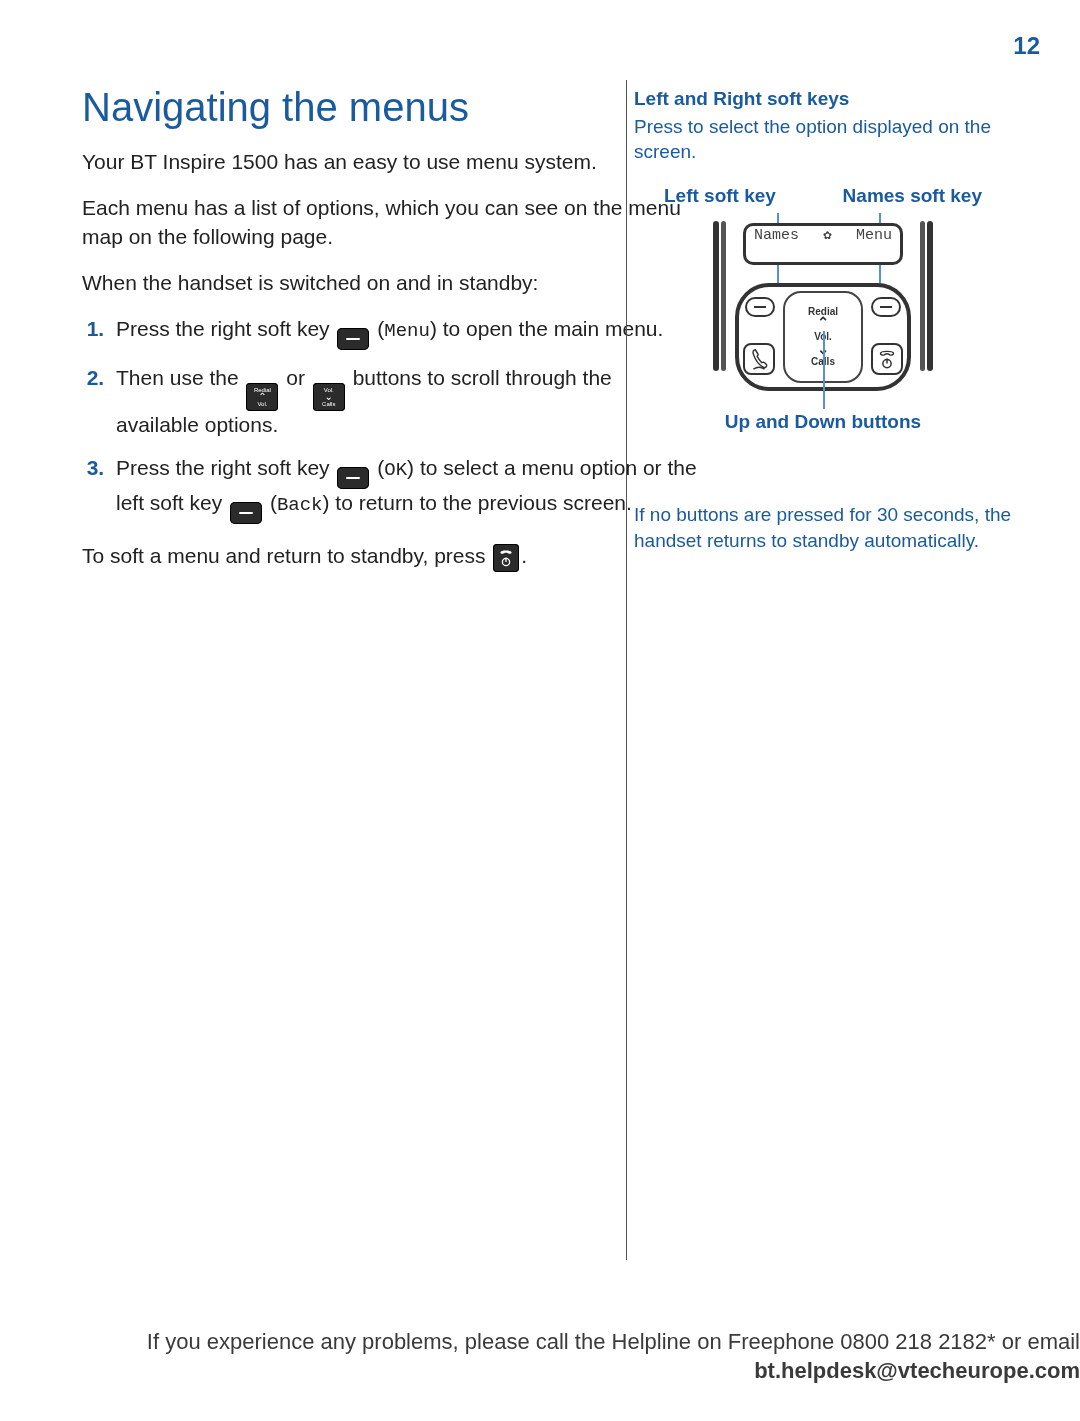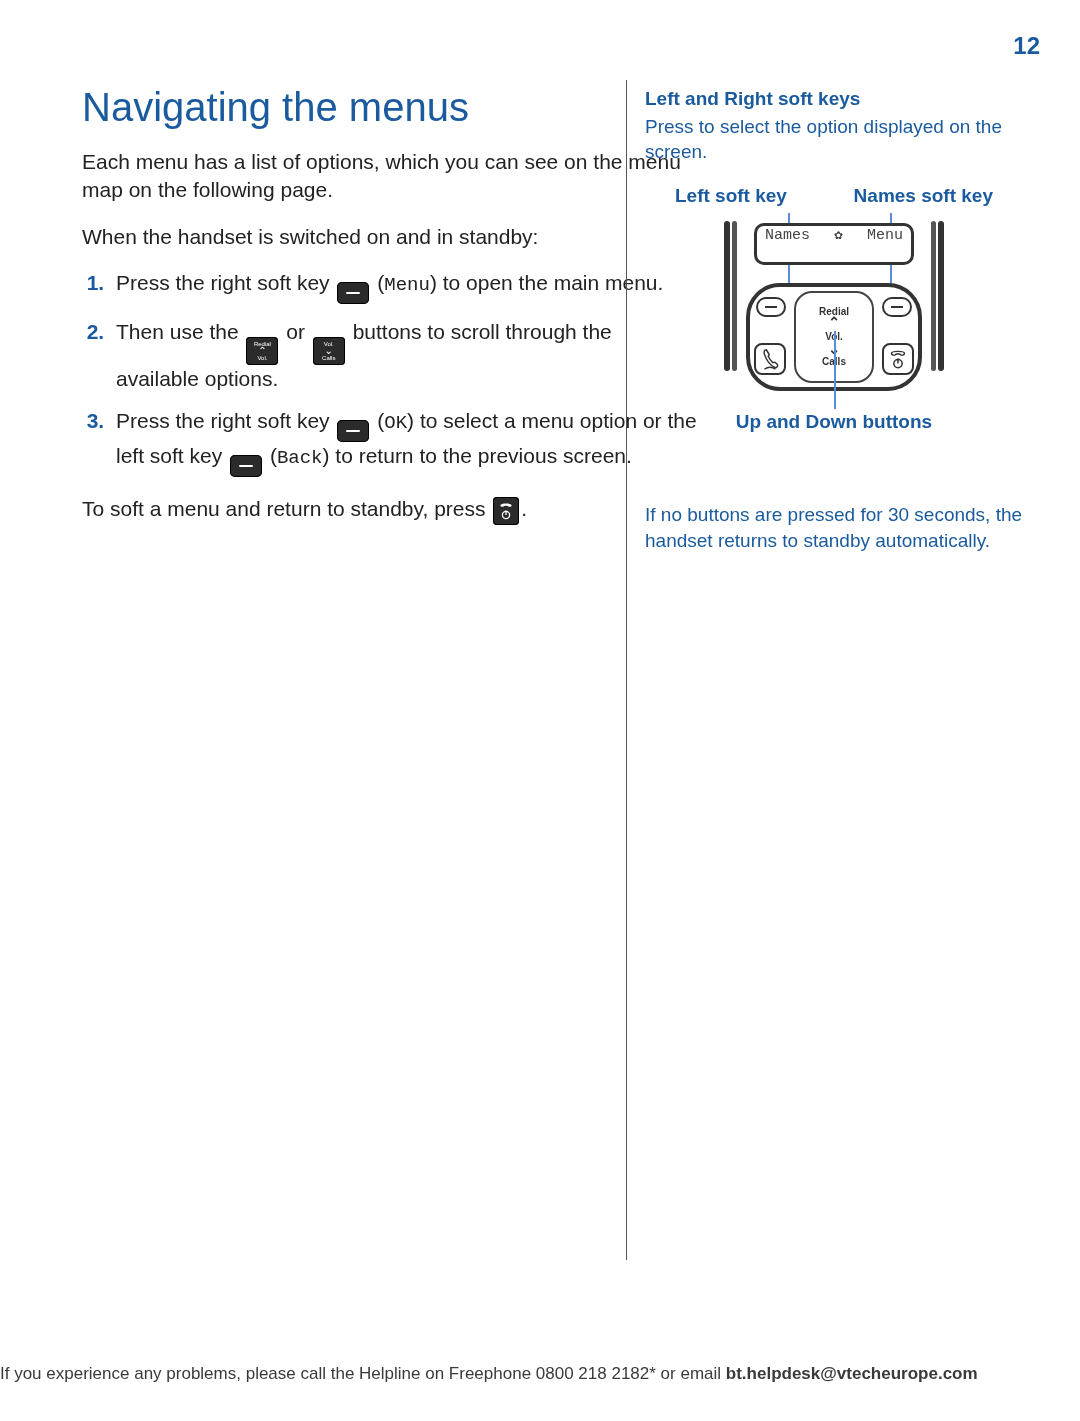--- a/index.html
+++ b/index.html
@@ -75,21 +75,21 @@
   }
   .key-power svg{width:16px;height:24px;}
 
   
   .sidebar{
     position:absolute;
     left:626px; top:80px;
     width:390px;
     border-left:1px solid #555;
     min-height:1180px;
-    padding-left:16px;
+    padding-left:5px;
   }
   .sidebox{
     padding:0 10px 0 2px;
     color:var(--blue);
     font-size:19px;
   }
   .sb-title{font-weight:700;margin:6px 0 2px 0;}
   .sb-text{margin:0 0 18px 0;}
   .sb-caption{text-align:center;font-weight:700;margin:6px 0 4px 0;}
   .sb-caption.row{display:flex;justify-content:space-between;padding:0 30px;}
@@ -166,34 +166,35 @@
   .cl-left{top:0;left:64px;height:100px;}
   .cl-right{top:0;left:166px;height:100px;}
   .cl-down{top:118px;left:110px;height:78px;width:2px;}
 
   
   .footer{
     position:absolute;
     bottom:35px;
     left:0;
     width:100%;
-    text-align:left;
-    font-size:17px;
+    text-align:right;
+    font-size:22px;
     color:var(--grey);
   }
   .footer .bold{font-weight:700;}
 </style>
 </head>
 <body>
 
 <div class="page-number">12</div>
 
 <div class="content">
   <h1>Navigating the menus</h1>
 
+  <p class="para">Your BT Inspire 1500 has an easy to use menu system.</p>
   <p class="para">Each menu has a list of options, which you can see on the menu map on the following page.</p>
   <p class="para">When the handset is switched on and in standby:</p>
 
   <ol class="steps">
     <li>
       <span>Press the right soft key </span>
       <span class="key-soft">
           <span class="dash"></span>
         </span>
       <span> (</span><span class="mono">Menu</span><span>) to open the main menu.</span>

